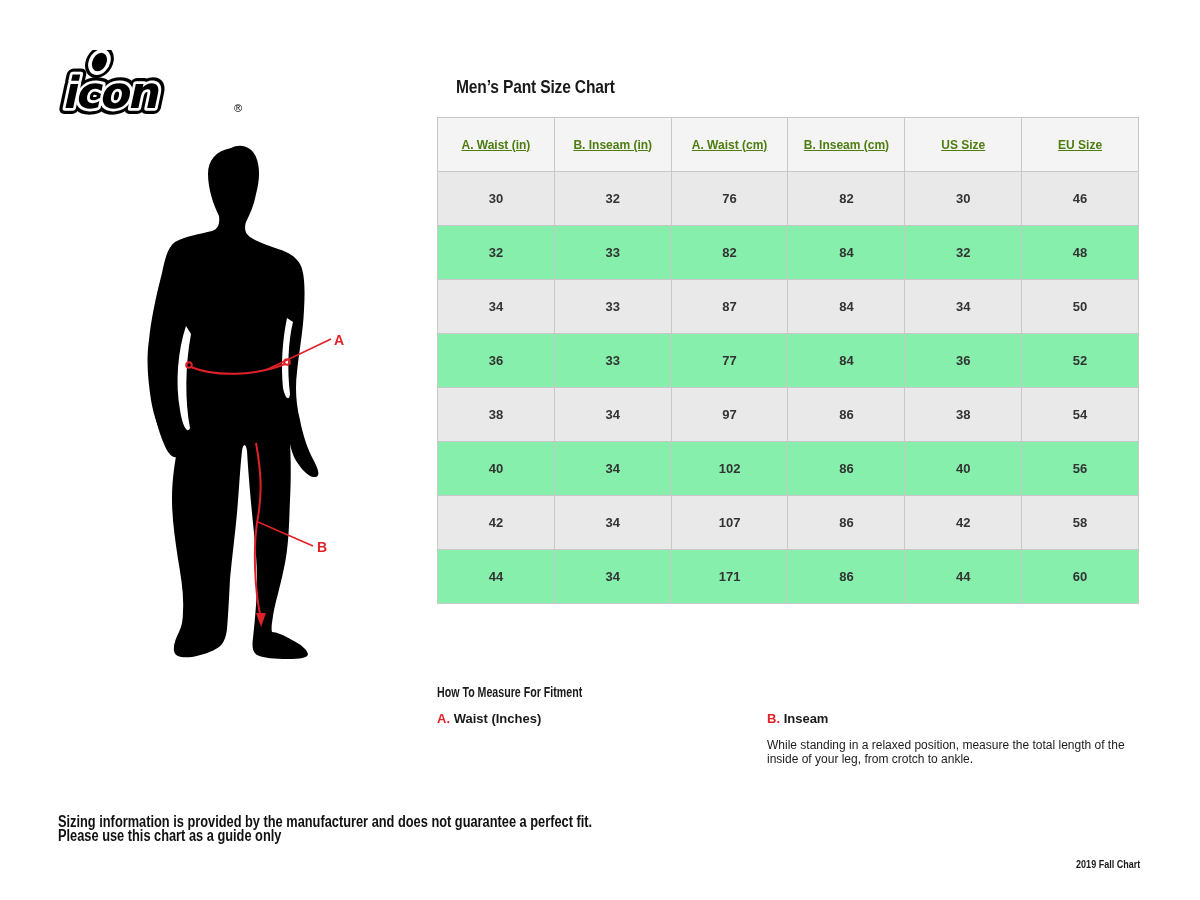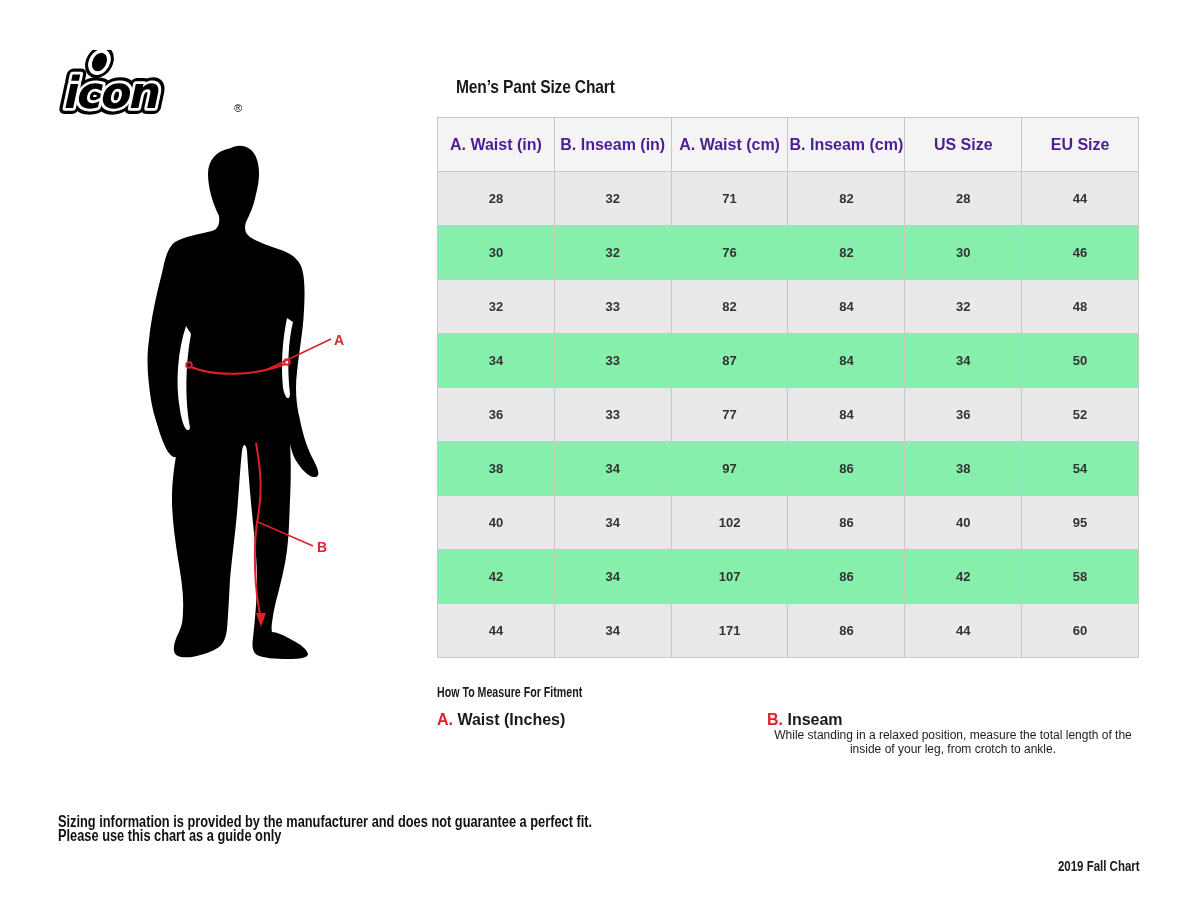--- a/index.html
+++ b/index.html
@@ -33,50 +33,50 @@
   .size-table {
     position: absolute; left: 437px; top: 117px; width: 702px;
     border-collapse: collapse; table-layout: fixed;
   }
   .size-table th, .size-table td {
     border: 1px solid #c8c8c8; text-align: center; vertical-align: middle;
     color: #333;
   }
   .size-table th {
     height: 54px; background: #f4f4f4;
-    font-size: 16px; font-weight: 700; color: #4c1d95;
+    font-size: 12px; font-weight: 700; color: #4d7c0f; text-decoration: underline;
   }
   .size-table td { height: 54px; font-size: 13px; font-weight: 700; background: #86efac; }
   .size-table tbody tr:nth-child(odd) td { background: #e9e9e9; }
 
   
   .measure-heading {
     position: absolute; left: 437px; top: 684px;
     font-size: 14px; font-weight: 700; color: #1a1a1a;
   }
   .measure-heading .cond { transform: scaleX(0.76); }
   .measure-items { position: absolute; left: 437px; top: 711px; width: 702px; display: flex; }
   .measure-item-a { width: 330px; margin-right: 0; }
   .measure-item-b { width: 372px; margin-left: 0; position: absolute; left: 330px; top: 0; }
-  .measure-label { font-size: 16px; font-weight: 700; color: #1a1a1a; margin-bottom: 0; }
+  .measure-label { font-size: 13px; font-weight: 700; color: #1a1a1a; margin-bottom: 13px; }
   .measure-key { color: var(--accent, #e02128); font-weight: 700; }
   .measure-text { font-size: 12px; font-weight: 400; color: #1c1c1c; line-height: 13.5px; }
   .measure-item-a .measure-text { width: 320px; }
-  .measure-item-b .measure-text { width: 372px; text-align: center; }
+  .measure-item-b .measure-text { width: 372px; }
 
   
   .footnote {
     position: absolute; left: 58px; top: 815px;
     font-size: 16px; font-weight: 700; color: #111; line-height: 14px;
   }
   .footnote .cond { transform: scaleX(0.80); display: block; }
 
   .edition {
     position: absolute; right: 60px; top: 858px;
-    font-size: 14px; font-weight: 700; color: #1a1a1a;
+    font-size: 11px; font-weight: 700; color: #1a1a1a;
   }
   .edition .cond { transform-origin: 100% 50%; transform: scaleX(0.82); }
 </style>
 </head>
 <body>
 
 <div class="page">
 
   <div class="logo-wrap">
     <svg width="210" height="70" viewBox="0 0 210 70">
@@ -184,28 +184,20 @@
           <th>A. Waist (in)</th>
           <th>B. Inseam (in)</th>
           <th>A. Waist (cm)</th>
           <th>B. Inseam (cm)</th>
           <th>US Size</th>
           <th>EU Size</th>
         </tr>
       </thead>
     <tbody>
         <tr>
-          <td>28</td>
-          <td>32</td>
-          <td>71</td>
-          <td>82</td>
-          <td>28</td>
-          <td>44</td>
-        </tr>
-        <tr>
           <td>30</td>
           <td>32</td>
           <td>76</td>
           <td>82</td>
           <td>30</td>
           <td>46</td>
         </tr>
         <tr>
           <td>32</td>
           <td>33</td>
@@ -237,21 +229,21 @@
           <td>86</td>
           <td>38</td>
           <td>54</td>
         </tr>
         <tr>
           <td>40</td>
           <td>34</td>
           <td>102</td>
           <td>86</td>
           <td>40</td>
-          <td>95</td>
+          <td>56</td>
         </tr>
         <tr>
           <td>42</td>
           <td>34</td>
           <td>107</td>
           <td>86</td>
           <td>42</td>
           <td>58</td>
         </tr>
         <tr>

